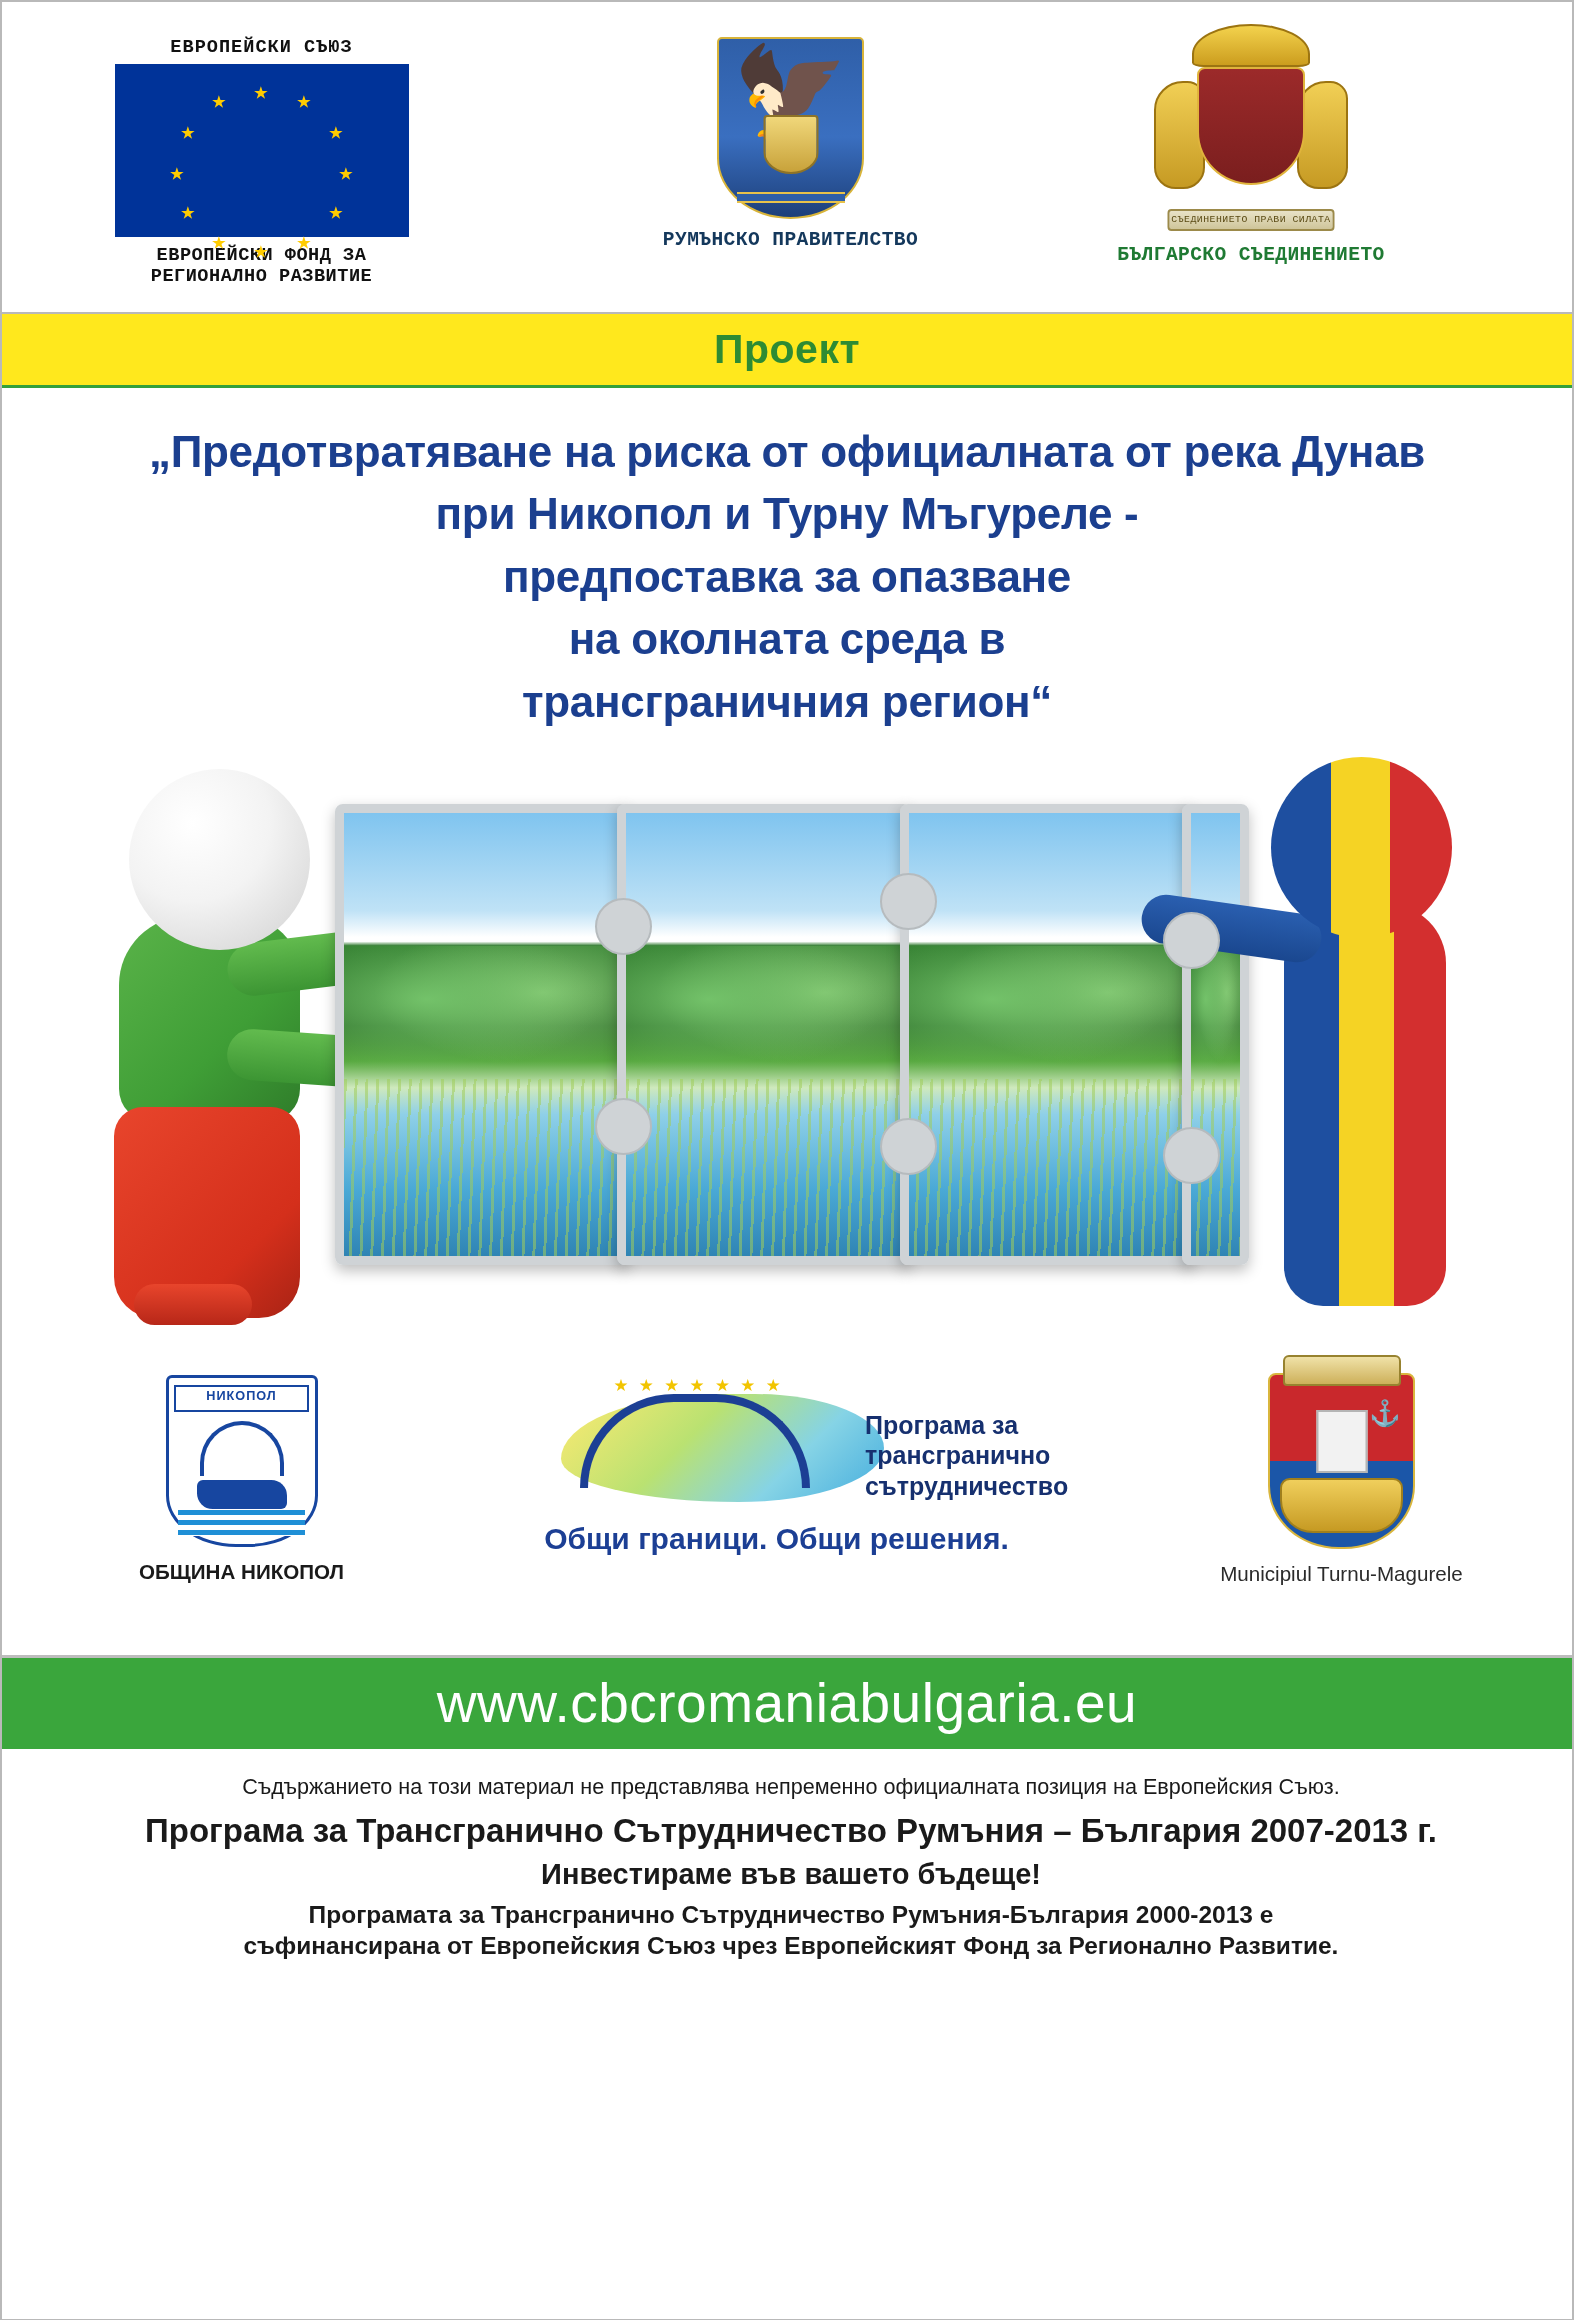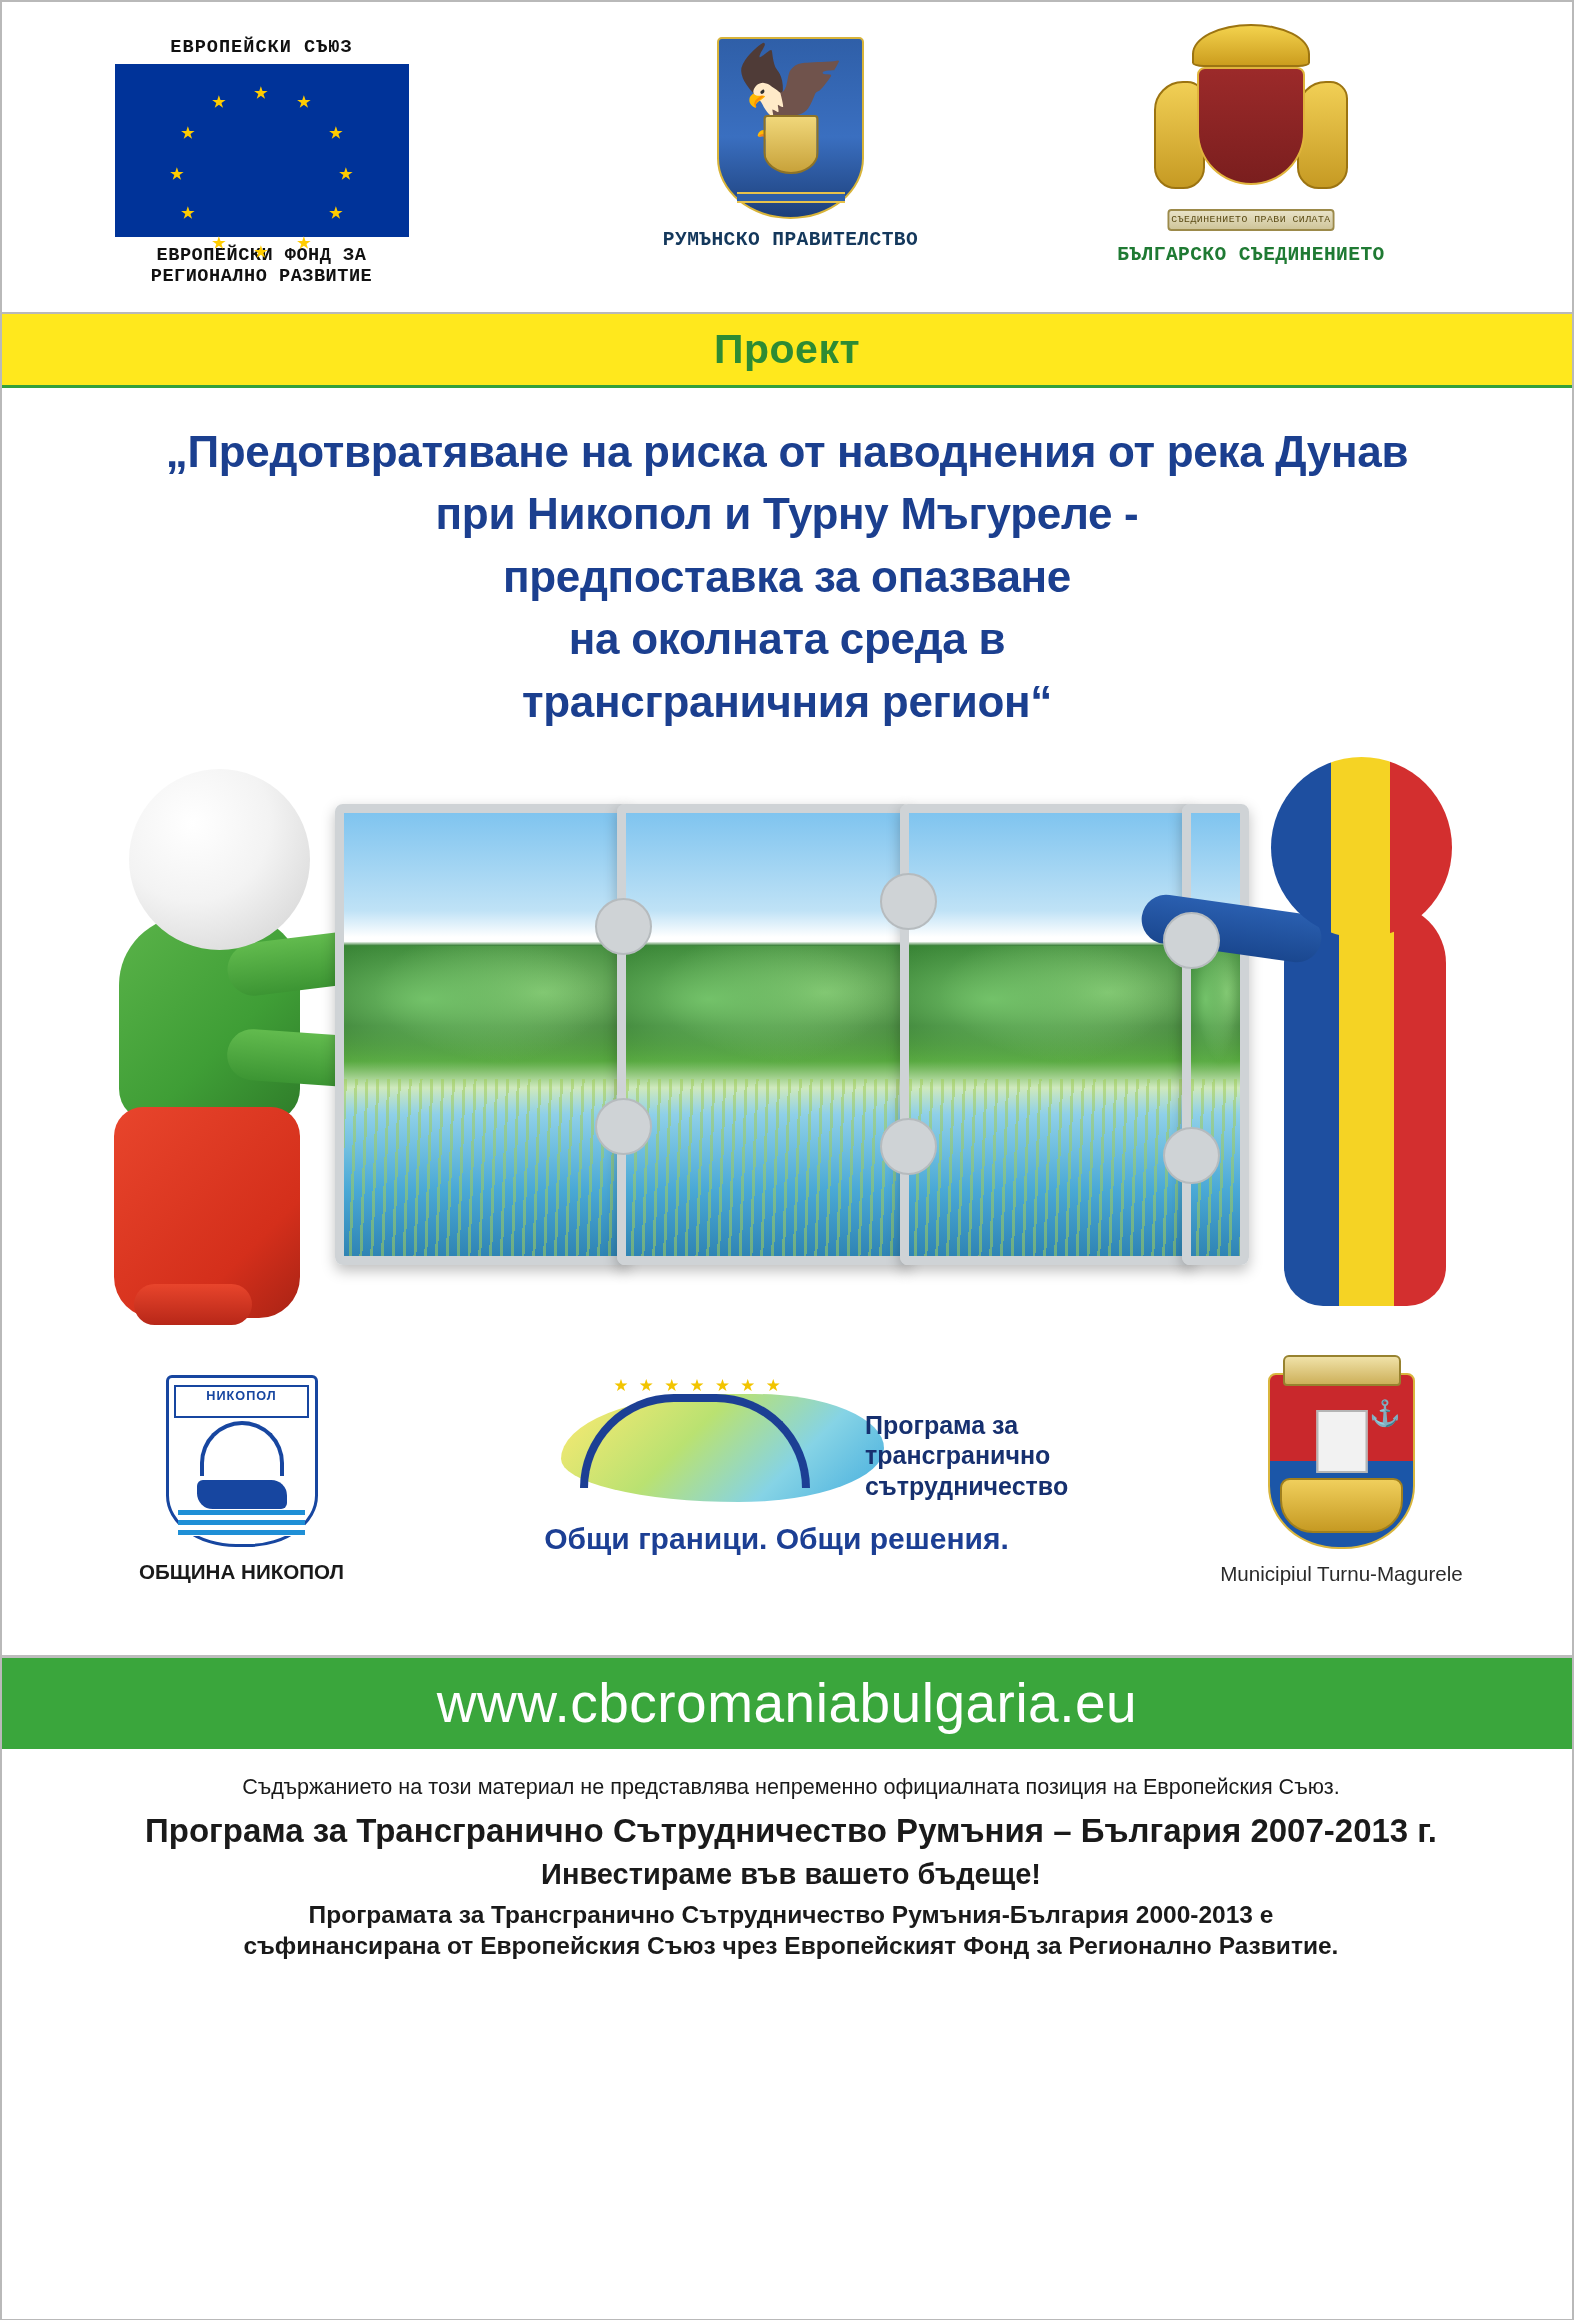--- a/index.html
+++ b/index.html
@@ -231,21 +231,21 @@
   .logos {
     position: relative; height: 284px; margin-top: 9.8px;
   }
   .logo-nikopol { position: absolute; left: 78px; top: 9.8px; width: 323px; text-align: center; }
   .nik-shield {
     width: 152px; height: 172px; margin: 0 auto;
     border: 3.9px solid #1746a0; border-radius: 5.9px 5.9px 46% 46% / 5.9px 5.9px 30% 30%;
     position: relative; background: #fff;
   }
   .nik-shield .band-top {
-    position: absolute; left: 5.9px; right: 5.9px; top: 7.8px; height: 33px;
+    position: absolute; left: 5.9px; right: 5.9px; top: 7.8px; height: 27px;
     border: 2.9px solid #1746a0; color: #1746a0; font-size: 12.7px;
     font-weight: bold; letter-spacing: 1px; line-height: 18.6px;
   }
   .nik-shield .arch {
     position: absolute; left: 50%; top: 43px; transform: translateX(-50%);
     width: 84px; height: 55px; border: 4.9px solid #1746a0;
     border-bottom: none; border-radius: 43px 43px 0 0;
   }
   .nik-shield .lion {
     position: absolute; left: 50%; top: 102px; transform: translateX(-50%);
@@ -379,21 +379,21 @@
       <div class="hdr-caption cap-bg">БЪЛГАРСКО СЪЕДИНЕНИЕТО</div>
     </div>
 
   </div>
 
   <div class="band">
     <div class="band-title">Проект</div>
   </div>
 
   <div class="title-area">
-    <div class="title-line">„Предотвратяване на риска от наводнения от река Дунав</div>
+    <div class="title-line">„Предотвратяване на риска от официалната от река Дунав</div>
     <div class="title-line">при Никопол и Турну Мъгуреле -</div>
     <div class="title-line">предпоставка за опазване</div>
     <div class="title-line">на околната среда в</div>
     <div class="title-line">трансграничния регион“</div>
   </div>
 
   <div class="illus">
 
     <div class="fig-left">
       <div class="torso"></div>

